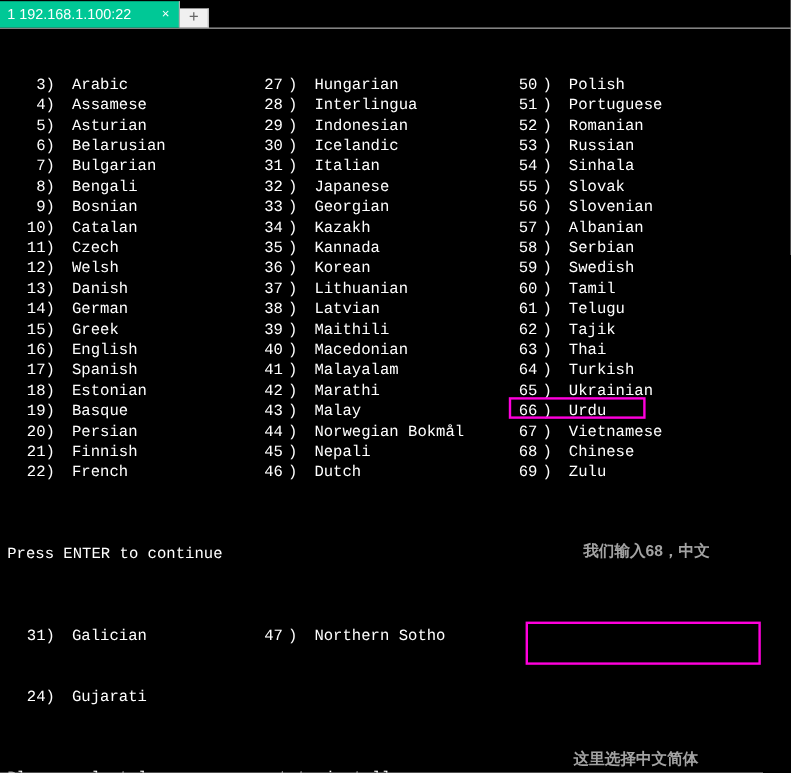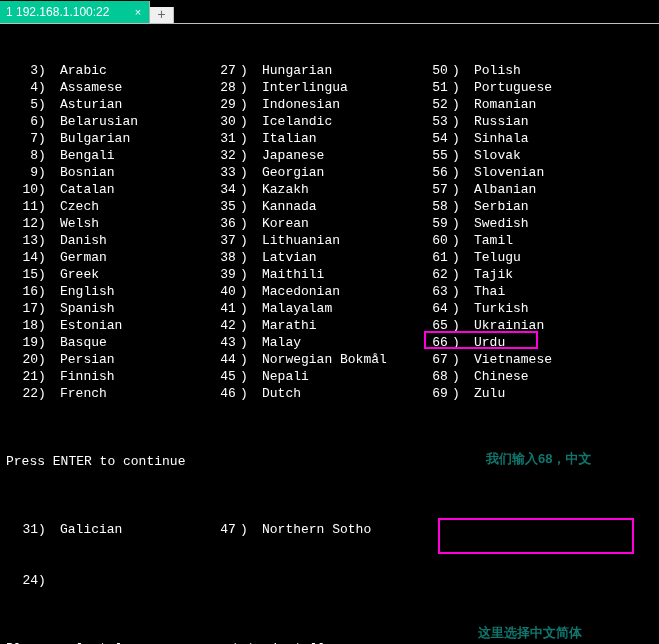--- a/index.html
+++ b/index.html
@@ -72,21 +72,21 @@
   .c3n { width: 24px; text-align: center; }
   .c3p { width: 8px; }
   .c3t { width: 140px; padding-left: 14px; }
   .highlight-box {
     position: absolute;
     border: 2px solid #ff00dd;
     pointer-events: none;
   }
   .note {
     position: absolute;
-    color: #0f766e;
+    color: #a3a3a3;
     font-family: "Microsoft YaHei", Arial, sans-serif;
     font-size: 13px;
     font-weight: bold;
   }
 </style>
 </head>
 <body>
 
 <div class="tabbar">
   <div class="tab">
@@ -99,21 +99,21 @@
 <div class="terminal">
   <div id="lang-rows"><div class="row"><span class="col c1n">3</span><span class="col c1p">)</span><span class="col c1t">Arabic</span><span class="col c2n">27</span><span class="col c2p">)</span><span class="col c2t">Hungarian</span><span class="col c3n">50</span><span class="col c3p">)</span><span class="col c3t">Polish</span></div><div class="row"><span class="col c1n">4</span><span class="col c1p">)</span><span class="col c1t">Assamese</span><span class="col c2n">28</span><span class="col c2p">)</span><span class="col c2t">Interlingua</span><span class="col c3n">51</span><span class="col c3p">)</span><span class="col c3t">Portuguese</span></div><div class="row"><span class="col c1n">5</span><span class="col c1p">)</span><span class="col c1t">Asturian</span><span class="col c2n">29</span><span class="col c2p">)</span><span class="col c2t">Indonesian</span><span class="col c3n">52</span><span class="col c3p">)</span><span class="col c3t">Romanian</span></div><div class="row"><span class="col c1n">6</span><span class="col c1p">)</span><span class="col c1t">Belarusian</span><span class="col c2n">30</span><span class="col c2p">)</span><span class="col c2t">Icelandic</span><span class="col c3n">53</span><span class="col c3p">)</span><span class="col c3t">Russian</span></div><div class="row"><span class="col c1n">7</span><span class="col c1p">)</span><span class="col c1t">Bulgarian</span><span class="col c2n">31</span><span class="col c2p">)</span><span class="col c2t">Italian</span><span class="col c3n">54</span><span class="col c3p">)</span><span class="col c3t">Sinhala</span></div><div class="row"><span class="col c1n">8</span><span class="col c1p">)</span><span class="col c1t">Bengali</span><span class="col c2n">32</span><span class="col c2p">)</span><span class="col c2t">Japanese</span><span class="col c3n">55</span><span class="col c3p">)</span><span class="col c3t">Slovak</span></div><div class="row"><span class="col c1n">9</span><span class="col c1p">)</span><span class="col c1t">Bosnian</span><span class="col c2n">33</span><span class="col c2p">)</span><span class="col c2t">Georgian</span><span class="col c3n">56</span><span class="col c3p">)</span><span class="col c3t">Slovenian</span></div><div class="row"><span class="col c1n">10</span><span class="col c1p">)</span><span class="col c1t">Catalan</span><span class="col c2n">34</span><span class="col c2p">)</span><span class="col c2t">Kazakh</span><span class="col c3n">57</span><span class="col c3p">)</span><span class="col c3t">Albanian</span></div><div class="row"><span class="col c1n">11</span><span class="col c1p">)</span><span class="col c1t">Czech</span><span class="col c2n">35</span><span class="col c2p">)</span><span class="col c2t">Kannada</span><span class="col c3n">58</span><span class="col c3p">)</span><span class="col c3t">Serbian</span></div><div class="row"><span class="col c1n">12</span><span class="col c1p">)</span><span class="col c1t">Welsh</span><span class="col c2n">36</span><span class="col c2p">)</span><span class="col c2t">Korean</span><span class="col c3n">59</span><span class="col c3p">)</span><span class="col c3t">Swedish</span></div><div class="row"><span class="col c1n">13</span><span class="col c1p">)</span><span class="col c1t">Danish</span><span class="col c2n">37</span><span class="col c2p">)</span><span class="col c2t">Lithuanian</span><span class="col c3n">60</span><span class="col c3p">)</span><span class="col c3t">Tamil</span></div><div class="row"><span class="col c1n">14</span><span class="col c1p">)</span><span class="col c1t">German</span><span class="col c2n">38</span><span class="col c2p">)</span><span class="col c2t">Latvian</span><span class="col c3n">61</span><span class="col c3p">)</span><span class="col c3t">Telugu</span></div><div class="row"><span class="col c1n">15</span><span class="col c1p">)</span><span class="col c1t">Greek</span><span class="col c2n">39</span><span class="col c2p">)</span><span class="col c2t">Maithili</span><span class="col c3n">62</span><span class="col c3p">)</span><span class="col c3t">Tajik</span></div><div class="row"><span class="col c1n">16</span><span class="col c1p">)</span><span class="col c1t">English</span><span class="col c2n">40</span><span class="col c2p">)</span><span class="col c2t">Macedonian</span><span class="col c3n">63</span><span class="col c3p">)</span><span class="col c3t">Thai</span></div><div class="row"><span class="col c1n">17</span><span class="col c1p">)</span><span class="col c1t">Spanish</span><span class="col c2n">41</span><span class="col c2p">)</span><span class="col c2t">Malayalam</span><span class="col c3n">64</span><span class="col c3p">)</span><span class="col c3t">Turkish</span></div><div class="row"><span class="col c1n">18</span><span class="col c1p">)</span><span class="col c1t">Estonian</span><span class="col c2n">42</span><span class="col c2p">)</span><span class="col c2t">Marathi</span><span class="col c3n">65</span><span class="col c3p">)</span><span class="col c3t">Ukrainian</span></div><div class="row"><span class="col c1n">19</span><span class="col c1p">)</span><span class="col c1t">Basque</span><span class="col c2n">43</span><span class="col c2p">)</span><span class="col c2t">Malay</span><span class="col c3n">66</span><span class="col c3p">)</span><span class="col c3t">Urdu</span></div><div class="row"><span class="col c1n">20</span><span class="col c1p">)</span><span class="col c1t">Persian</span><span class="col c2n">44</span><span class="col c2p">)</span><span class="col c2t">Norwegian Bokmål</span><span class="col c3n">67</span><span class="col c3p">)</span><span class="col c3t">Vietnamese</span></div><div class="row"><span class="col c1n">21</span><span class="col c1p">)</span><span class="col c1t">Finnish</span><span class="col c2n">45</span><span class="col c2p">)</span><span class="col c2t">Nepali</span><span class="col c3n">68</span><span class="col c3p">)</span><span class="col c3t">Chinese</span></div><div class="row"><span class="col c1n">22</span><span class="col c1p">)</span><span class="col c1t">French</span><span class="col c2n">46</span><span class="col c2p">)</span><span class="col c2t">Dutch</span><span class="col c3n">69</span><span class="col c3p">)</span><span class="col c3t">Zulu</span></div></div>
 
   <div class="row">Press ENTER to continue</div>
 
   <div class="row">
     <span class="col c1n">31</span><span class="col c1p">)</span><span class="col c1t">Galician</span>
     <span class="col c2n">47</span><span class="col c2p">)</span><span class="col c2t">Northern Sotho</span>
   </div>
   <div class="row">
-    <span class="col c1n">24</span><span class="col c1p">)</span>
+    <span class="col c1n">24</span><span class="col c1p">)</span><span class="col c1t">Gujarati</span>
   </div>
 
   <div class="row">Please select language support to install.</div>
   
 
   
   
   
   
   

